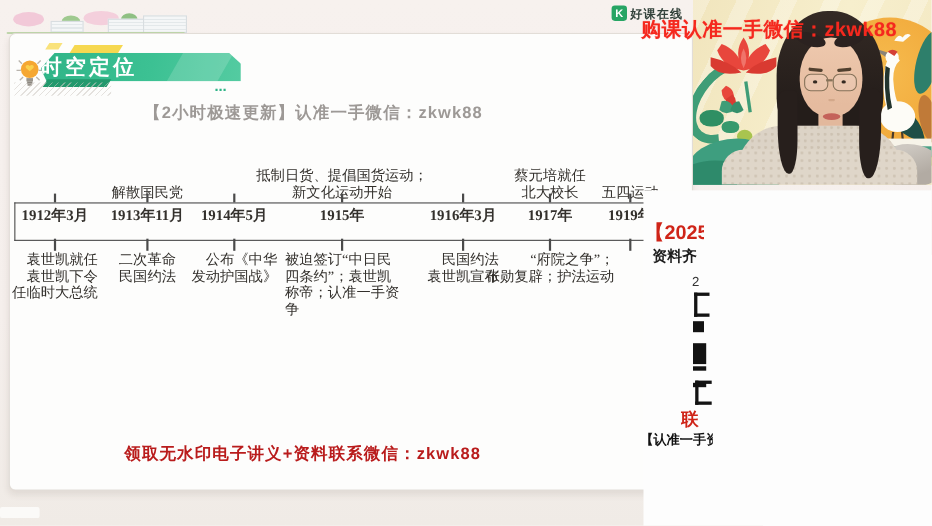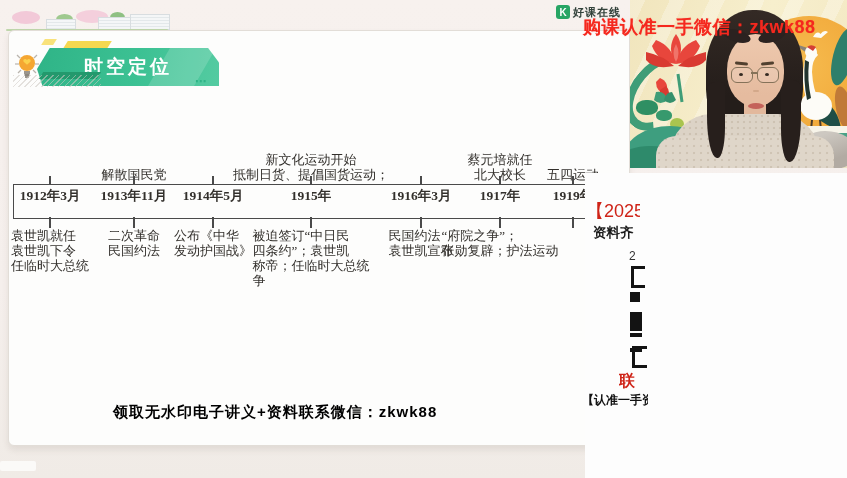--- a/index.html
+++ b/index.html
@@ -17,53 +17,53 @@
 
   
   #whiteboard{left:8px;top:30px;width:620px;height:414px;background:#fdfdfc;
               border:1px solid #e2ddd7;border-radius:6px;
               box-shadow:0 4px 6px rgba(90,70,60,.10);}
 
   
   #banner{left:0;top:8px;width:230px;height:70px;}
   #banner-yellow{left:56px;top:2px;width:44px;height:9px;background:#f6d850;transform:skewX(-32deg);}
   #banner-yellow2{left:34px;top:0px;width:12px;height:6px;background:#f9e27b;transform:skewX(-32deg);}
-  #banner-green{left:28px;top:9px;width:182px;height:38px;
+  #banner-green{left:28px;top:9px;width:182px;height:26px;
       background:linear-gradient(100deg,#2fb487 0%,#3cc193 55%,#54cba1 100%);
       clip-path:polygon(7% 0,94% 0,100% 38%,100% 100%,3% 100%,0 55%);
-      display:flex;align-items:center;justify-content:center;}
+      display:flex;align-items:center;justify-content:flex-start;}
   #banner-green:after{content:"";position:absolute;right:14px;top:0;width:46px;height:100%;
       background:rgba(255,255,255,.16);transform:skewX(-30deg);}
   #banner-title{color:#fff;font-size:19px;font-weight:bold;letter-spacing:3px;}
   #banner-tab{left:32px;top:33px;width:58px;height:7px;background:#23996d;transform:skewX(-32deg);}
   #banner-hatch{left:4px;top:36px;width:88px;height:12px;opacity:.55;
       background:repeating-linear-gradient(135deg,#cfcac4 0 1px,transparent 1px 4px);}
   #banner-dots{left:186px;top:36px;color:#2fb487;font-size:11px;font-weight:bold;letter-spacing:1px;}
   
   #bulb{left:5px;top:12px;width:26px;height:30px;}
 
   
   .wm{white-space:nowrap;font-weight:bold;letter-spacing:1px;}
   #wm-top{left:122px;top:62px;font-size:15px;color:#9d9996;}
-  #wm-bottom{left:104px;top:372px;font-size:15px;color:#000000;}
+  #wm-bottom{left:104px;top:372px;font-size:15px;color:#b91c1c;}
 
   
   #timeline-box{left:4px;top:153px;width:615px;height:33px;
       border-top:1.5px solid #4a4a4a;border-bottom:1.5px solid #4a4a4a;border-left:1.5px solid #4a4a4a;}
   #timeline-events{left:0;top:0;width:100%;height:100%;}
   .event{position:absolute;top:95px;height:170px;width:0;
          font-family:"Liberation Serif","DejaVu Serif",serif;color:#33302c;}
   .ev-above{position:absolute;bottom:114px;left:0;transform:translateX(-50%);
             text-align:center;white-space:nowrap;font-size:13px;line-height:15px;}
   .ev-tick-top{position:absolute;top:50px;left:-0.75px;width:1.5px;height:8px;background:#4a4a4a;}
   .ev-date{position:absolute;top:61px;left:0;transform:translateX(-50%);
            white-space:nowrap;font-size:13.5px;font-weight:600;}
   .ev-tick-bottom{position:absolute;top:91px;left:-0.75px;width:1.5px;height:11px;background:#4a4a4a;}
   .ev-below{position:absolute;top:102px;left:0;transform:translateX(-50%);
-            text-align:left;white-space:nowrap;font-size:13px;line-height:15px;}
+            text-align:right;white-space:nowrap;font-size:13px;line-height:15px;}
 
   
   #right-panel{left:585px;top:173px;width:262px;height:305px;background:#fdfdfd;}
   .frag{position:absolute;white-space:nowrap;overflow:hidden;}
   .cut-block{position:absolute;background:#131313;}
   .cut-bracket{position:absolute;background:transparent;border-left:3px solid #131313;
                border-top:3px solid #131313;border-bottom:3px solid #131313;}
   .cut-bars{position:absolute;background:transparent;border-top:4px solid #131313;
             border-bottom:4px solid #131313;}
 
@@ -169,20 +169,21 @@
     <div class="abs" id="banner-yellow2"></div>
     <div class="abs" id="banner-yellow"></div>
     <div class="abs" id="banner-green">
       <span id="banner-title">时空定位</span>
     </div>
     <div class="abs" id="banner-tab"></div>
     <div class="abs" id="banner-hatch"></div>
     <div class="abs" id="banner-dots">⋯</div>
   </div>
 
+  <div class="abs wm" id="wm-top">【2小时极速更新】认准一手微信：zkwk88</div>
 
   <div class="abs" id="timeline-box"></div>
   <div class="abs" id="timeline-events">
       <div class="event" style="left: 41px;">
     <div class="ev-above"></div>
     <div class="ev-tick-top"></div>
     <div class="ev-date">1912年3月</div>
     <div class="ev-tick-bottom"></div>
     <div class="ev-below">
           <div>袁世凯就任</div>
@@ -207,30 +208,30 @@
     <div class="ev-tick-top"></div>
     <div class="ev-date">1914年5月</div>
     <div class="ev-tick-bottom"></div>
     <div class="ev-below">
           <div>公布《中华</div>
           <div>发动护国战》</div>
         </div>
   </div>
       <div class="event" style="left: 302px;">
     <div class="ev-above">
+          <div>抵制日货、提倡国货运动；</div>
           <div>新文化运动开始</div>
-          <div>抵制日货、提倡国货运动；</div>
         </div>
     <div class="ev-tick-top"></div>
     <div class="ev-date">1915年</div>
     <div class="ev-tick-bottom"></div>
     <div class="ev-below" style="text-align: left;">
           <div>被迫签订“中日民</div>
           <div>四条约”；袁世凯</div>
-          <div>称帝；任临时大总统</div>
+          <div>称帝；认准一手资</div>
           <div>争</div>
         </div>
   </div>
       <div class="event" style="left: 412px;">
     <div class="ev-above"></div>
     <div class="ev-tick-top"></div>
     <div class="ev-date">1916年3月</div>
     <div class="ev-tick-bottom"></div>
     <div class="ev-below">
           <div>民国约法</div>
@@ -258,21 +259,21 @@
     <div class="ev-date">1919年</div>
     <div class="ev-tick-bottom"></div>
     <div class="ev-below"></div>
   </div>
     </div>
 
   <div class="abs wm" id="wm-bottom">领取无水印电子讲义+资料联系微信：zkwk88</div>
 </div>
 
 <div class="abs" id="right-panel">
-    <div class="frag" style="left: 1px; top: 26px; width: 54px; font-size: 18px; color: rgb(207, 36, 24); font-weight: normal;">【2025</div>
+    <div class="frag" style="left: 1px; top: 26px; width: 54px; font-size: 18px; color: rgb(207, 36, 24); font-weight: bold;">【2025</div>
     <div class="frag" style="left: 8px; top: 51px; width: 48px; font-size: 13.5px; color: rgb(28, 28, 28); font-weight: bold;">资料齐</div>
     <div class="frag" style="left: 44px; top: 76px; width: 12px; font-size: 12px; color: rgb(51, 51, 51); font-weight: normal;">2</div>
     <div class="frag" style="left: 34px; top: 198px; width: 27px; font-size: 16px; color: rgb(207, 36, 24); font-weight: bold;">联</div>
     <div class="frag" style="left: -3px; top: 219px; width: 66px; font-size: 12px; color: rgb(17, 17, 17); font-weight: bold;">【认准一手资</div>
     <div class="cut-bracket" style="left: 46px; top: 93px; width: 11px; height: 16px;"></div>
     <div class="cut-block" style="left: 45px; top: 119px; width: 10px; height: 10px;"></div>
     <div class="cut-block" style="left: 45px; top: 139px; width: 12px; height: 19px;"></div>
     <div class="cut-bars" style="left: 45px; top: 160px; width: 12px; height: 11px;"></div>
     <div class="cut-bracket" style="left: 47px; top: 173px; width: 12px; height: 16px;"></div>
   </div>

